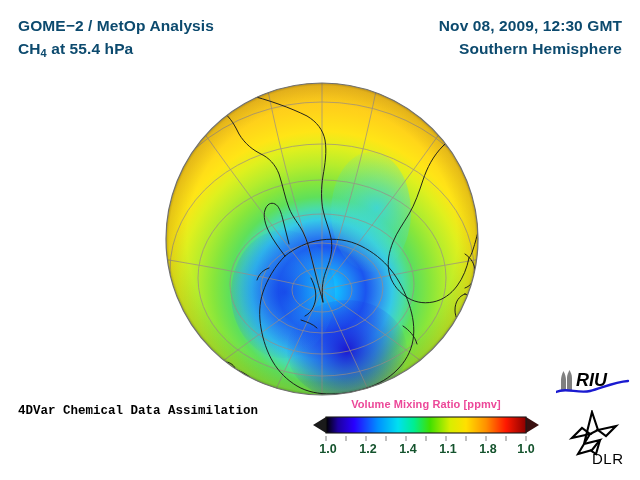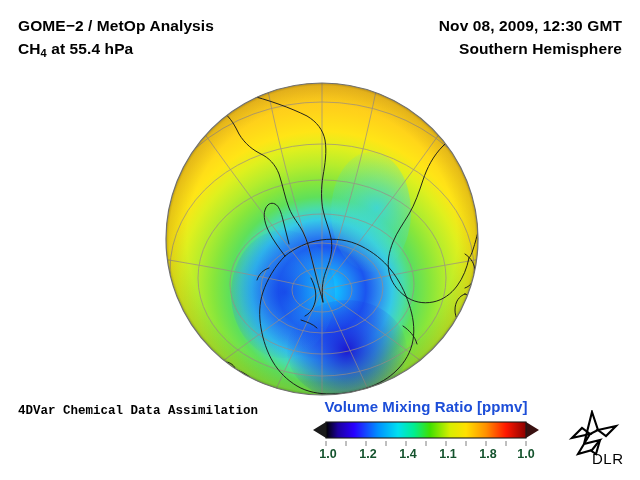--- a/index.html
+++ b/index.html
@@ -10,40 +10,40 @@
     position:relative;
     overflow:hidden;
     -webkit-font-smoothing:antialiased;
   }
   .page{position:absolute;left:0;top:0;width:640px;height:480px;}
 
   
   .hdr-left{position:absolute;left:18px;top:14px;}
   .hdr-right{position:absolute;right:18px;top:14px;text-align:right;}
   .hdr-line{
-    font-size:15.5px;font-weight:bold;color:#000000;
+    font-size:15.5px;font-weight:bold;color:#0c4a6e;
     line-height:23px;white-space:nowrap;letter-spacing:.1px;
   }
   .hdr-line sub{font-size:11px;vertical-align:baseline;position:relative;top:3px;}
 
   
   .globe-wrap{position:absolute;left:165px;top:82px;width:314px;height:314px;}
   .globe-svg{display:block;width:314px;height:314px;}
 
   
   .footer-left{position:absolute;left:18px;top:400px;font-family:Liberation Mono, monospace;}
   .footer-line{
     font-size:12.5px;font-weight:bold;color:#000;
     line-height:22px;white-space:nowrap;
   }
 
   
   .cbar-block{position:absolute;left:312px;top:398px;width:228px;}
   .cbar-title{
-    font-size:15px;font-weight:bold;color:#1d4ed8;
+    font-size:11px;font-weight:bold;color:#ec4899;
     text-align:center;white-space:nowrap;margin-bottom:5px;
     letter-spacing:.1px;
   }
   .cbar-row{position:relative;height:20px;width:228px;}
   .cbar-svg{display:block;}
   .cbar-ticks{
     position:relative;width:228px;height:26px;margin-top:1px;
   }
   .tick-label{
     position:absolute;top:6px;
@@ -261,20 +261,33 @@
       </svg>
       <span class="tick-label" style="left:16px;">1.0</span>
       <span class="tick-label" style="left:56px;">1.2</span>
       <span class="tick-label" style="left:96px;">1.4</span>
       <span class="tick-label" style="left:136px;">1.1</span>
       <span class="tick-label" style="left:176px;">1.8</span>
       <span class="tick-label" style="left:214px;">1.0</span>
     </div>
   </div>
 
+  <div class="logo-riu">
+    <svg width="74" height="30" viewBox="0 0 74 30">
+
+      <g fill="#808080">
+        <path d="M5 20 L5 10 C 5 7 6 4 7.5 1 C 9 4 10 7 10 10 L10 20 Z"></path>
+        <path d="M11 20 L11 8 C 11 5 12.2 2.5 13.5 0 C 14.8 2.5 16 5 16 8 L16 20 Z"></path>
+      </g>
+
+      <path d="M0 22 C 10 17 22 24 34 21 C 46 18 58 12 72 11" fill="none" stroke="#1a1ad0" stroke-width="2.4" stroke-linecap="round"></path>
+
+      <text x="20" y="16" font-family="'Liberation Sans',sans-serif" font-size="18" font-weight="bold" font-style="italic" fill="#000">RIU</text>
+    </svg>
+  </div>
 
   <div class="logo-dlr">
     <svg width="66" height="56" viewBox="0 0 66 56">
 
       <g fill="none" stroke="#000000" stroke-width="2.1" stroke-linejoin="miter">
         <path d="M30 2 L36 20 L28 24 L22 34 L30 2 Z"></path>
         <path d="M36 20 L54 16 L44 26 L36 20 Z"></path>
         <path d="M28 24 L10 28 L20 18 L28 24 Z"></path>
         <path d="M22 34 L16 44 L30 40 L38 30 L22 34 Z"></path>
         <path d="M38 30 L34 44 L28 40"></path>

